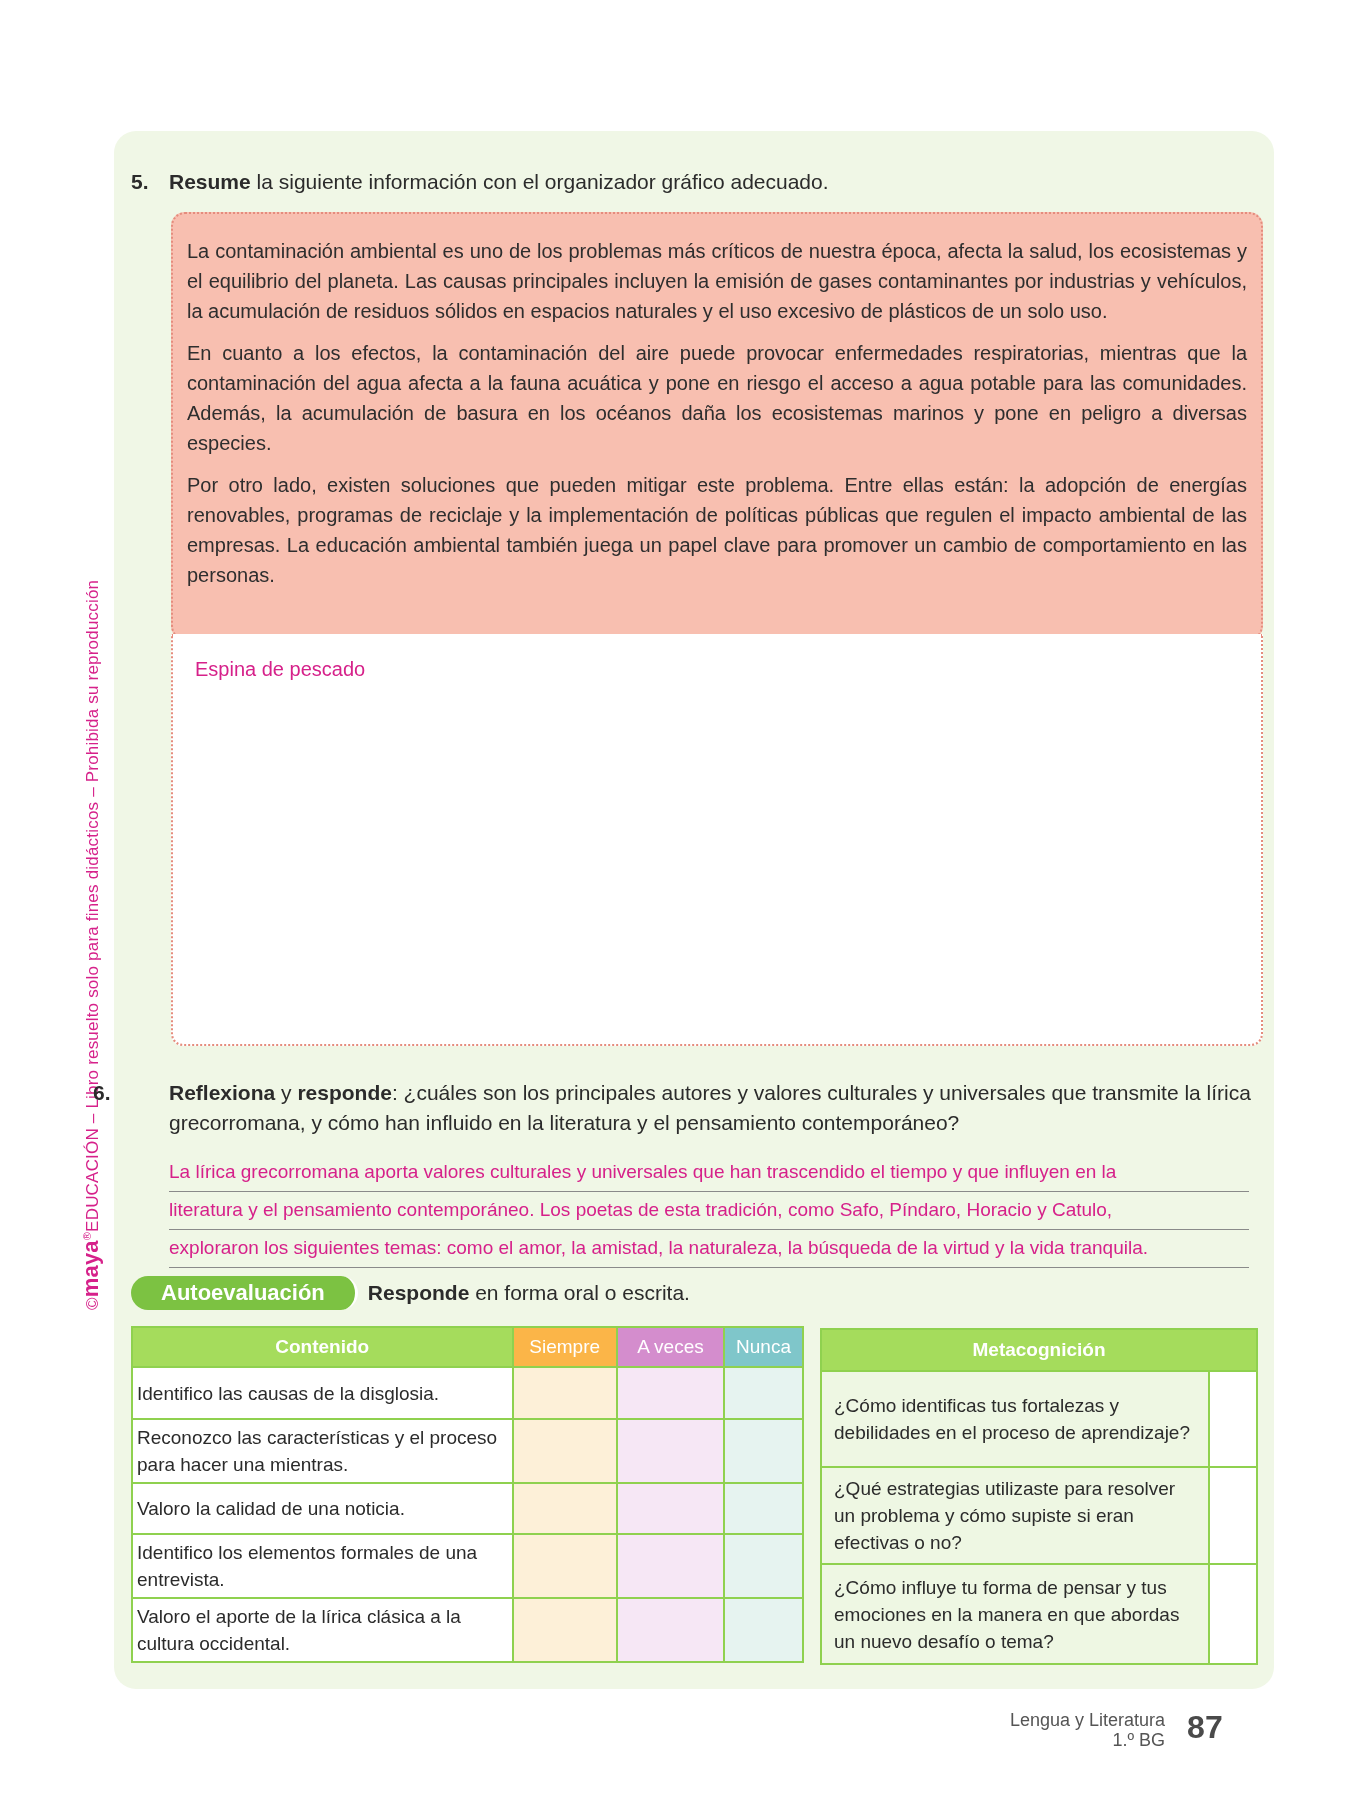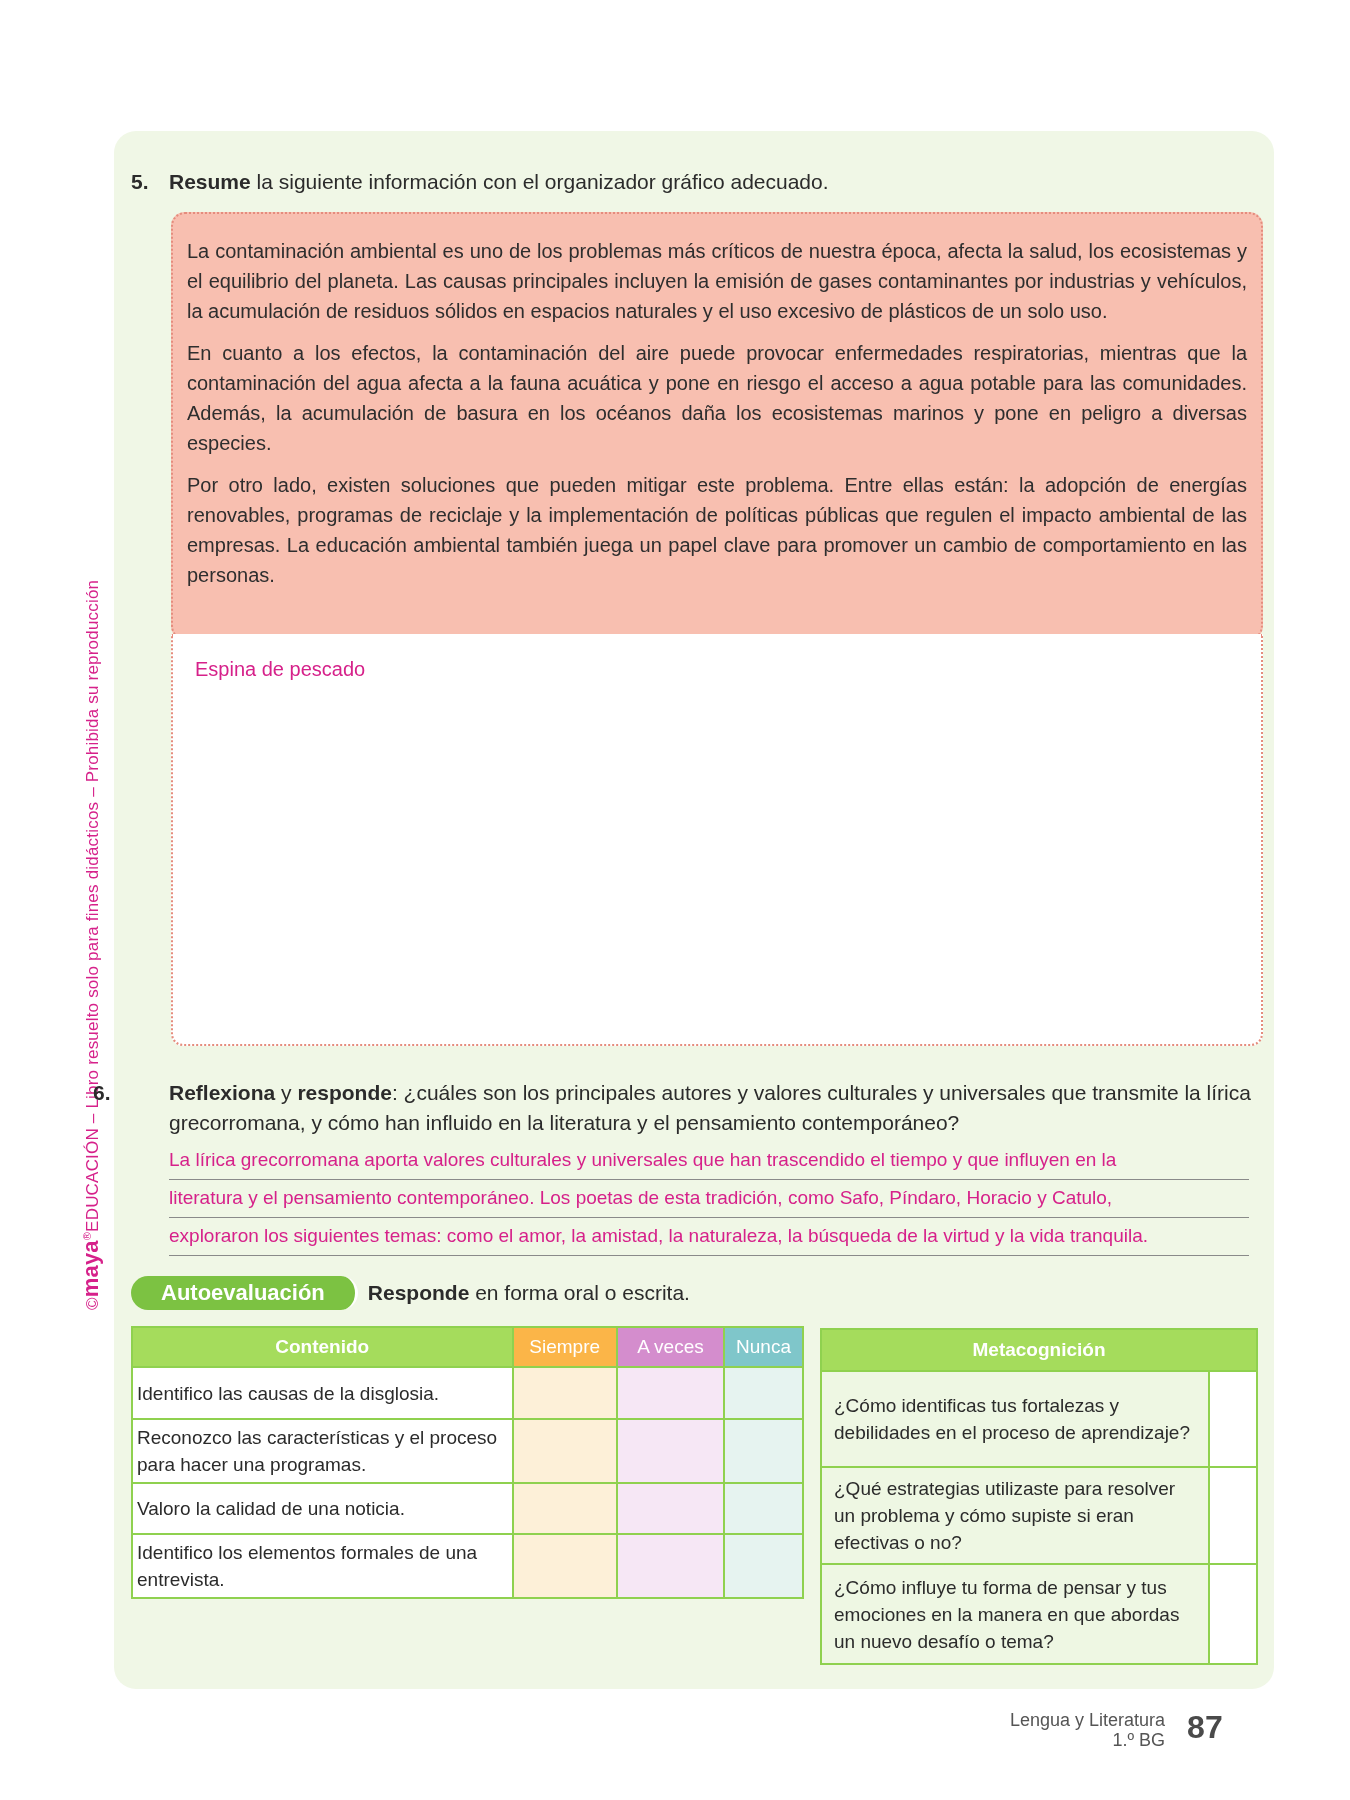--- a/index.html
+++ b/index.html
@@ -37,21 +37,21 @@
     position: absolute; left: 171px; top: 634px; width: 1092px; height: 412px;
     background: #ffffff; border: 2px dotted #e58c7d; border-top: none;
     border-radius: 0 0 12px 12px;
   }
   .answer-label {
     position: absolute; left: 22px; top: 24px; font-size: 20px; color: #d6218a;
   }
 
   .q6-block { position: absolute; left: 131px; top: 1078px; width: 1135px; }
   .q6-text { font-size: 21px; line-height: 30px; color: #2b2b2b; padding-left: 38px; text-indent: -38px; }
-  .answer-lines { margin-left: 38px; margin-top: 4px; }
+  .answer-lines { margin-left: 38px; margin-top: 16px; }
   .answer-line {
     font-size: 19px; line-height: 36px; color: #d6218a;
     border-bottom: 1.5px solid #8a8a8a; height: 38px; width: 1080px;
     white-space: nowrap; overflow: hidden;
   }
 
   .auto-header { position: absolute; left: 131px; top: 1276px; display: flex; align-items: center; }
   .auto-pill {
     background: #7cc242; color: #ffffff; font-weight: bold; font-size: 22px;
     padding: 4px 30px; border-radius: 20px; border-right: 3px solid #ffffff;
@@ -139,33 +139,39 @@
     </tr>
   </thead>
   <tbody>
     <tr style="height:52px;">
       <td class="desc">Identifico las causas de la disglosia.</td>
       <td class="c-siempre"></td>
       <td class="c-aveces"></td>
       <td class="c-nunca"></td>
     </tr>
     <tr style="height:64px;">
-      <td class="desc">Reconozco las características y el proceso para hacer una programas.</td>
+      <td class="desc">Reconozco las características y el proceso para hacer una mientras.</td>
       <td class="c-siempre"></td>
       <td class="c-aveces"></td>
       <td class="c-nunca"></td>
     </tr>
     <tr style="height:51px;">
       <td class="desc">Valoro la calidad de una noticia.</td>
       <td class="c-siempre"></td>
       <td class="c-aveces"></td>
       <td class="c-nunca"></td>
     </tr>
     <tr style="height:64px;">
       <td class="desc">Identifico los elementos formales de una entrevista.</td>
+      <td class="c-siempre"></td>
+      <td class="c-aveces"></td>
+      <td class="c-nunca"></td>
+    </tr>
+    <tr style="height:63px;">
+      <td class="desc">Valoro el aporte de la lírica clásica a la cultura occidental.</td>
       <td class="c-siempre"></td>
       <td class="c-aveces"></td>
       <td class="c-nunca"></td>
     </tr>
   </tbody>
 </table>
 
 <table class="t-meta">
   <thead>
     <tr>

